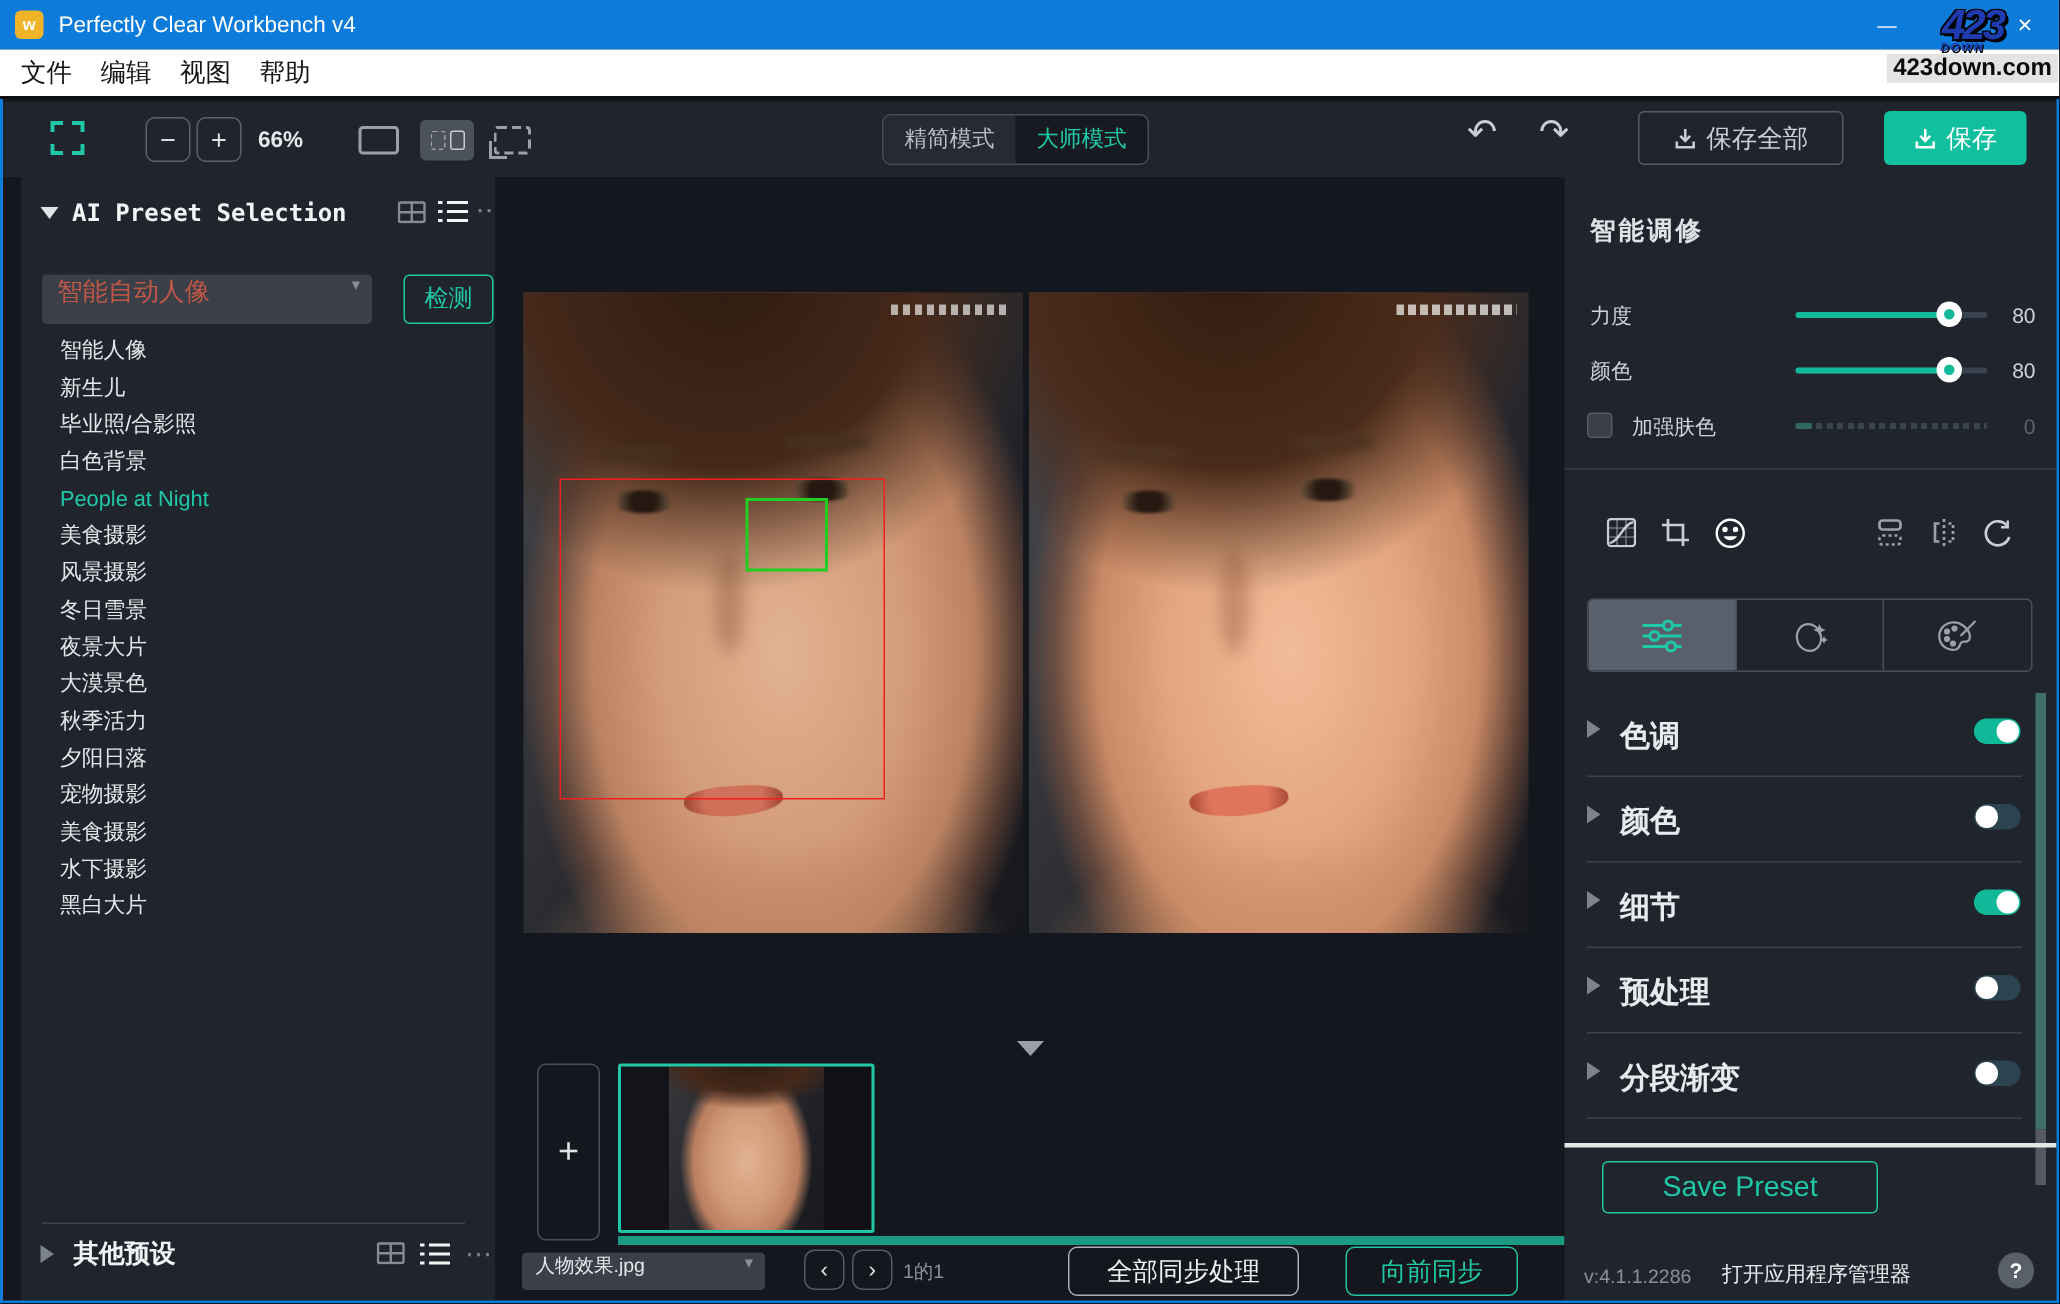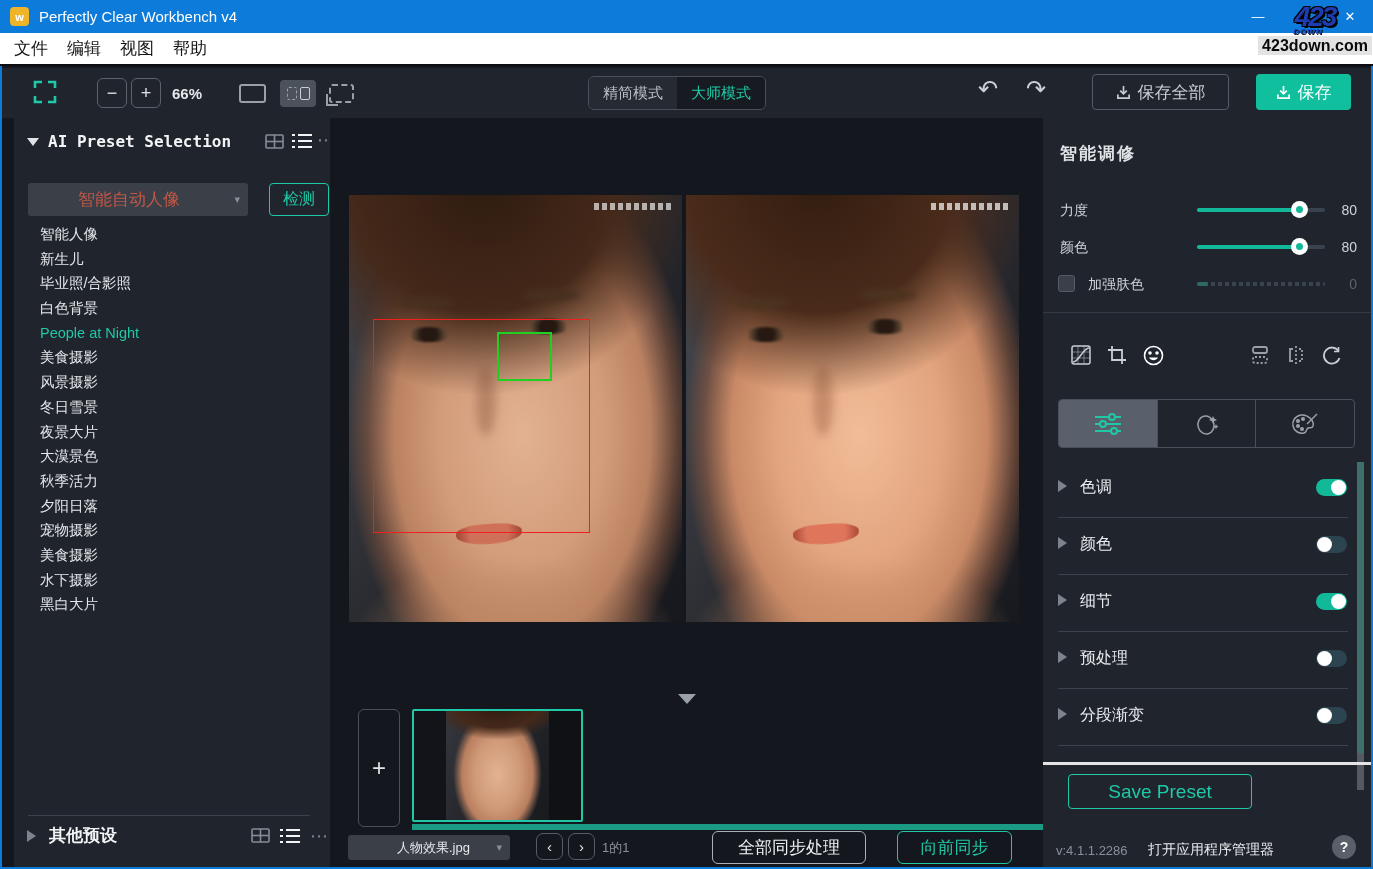--- a/index.html
+++ b/index.html
@@ -67,21 +67,21 @@
   
   .left-panel { position:absolute; left:14px; top:118px; width:328px; height:749px; background:#20242d; }
   .tri-down { width:0; height:0; border-left:6px solid transparent; border-right:6px solid transparent;
               border-top:8px solid #dfe3e6; display:inline-block; }
   .tri-right { width:0; height:0; border-top:6px solid transparent; border-bottom:6px solid transparent;
                border-left:9px solid #7d838c; display:inline-block; }
   .lp-header { position:absolute; left:13px; top:14px; display:flex; align-items:center; gap:9px; }
   .lp-header-label { font-family:"DejaVu Sans Mono",monospace; font-weight:bold; font-size:16px;
                      color:#f2f4f6; letter-spacing:0px; }
   .dropdown { position:absolute; background:#3a3f48; border-radius:3px; display:flex;
-              align-items:center;padding-left:40px; }
+              align-items:flex-start; }
   .dd-arrow { position:absolute; right:8px; color:#8a9099; font-size:11px; }
   .lp-dd { left:14px; top:65px; width:220px; height:33px; }
   .lp-dd-text { padding-left:10px; font-size:17px; color:#c15747; }
   .btn-detect { position:absolute; left:255px; top:65px; width:60px; height:33px;
                 border:1px solid #1fc8a6; border-radius:4px; color:#1fc8a6; font-size:16px;
                 display:flex; align-items:center; justify-content:center; }
   .preset-list { position:absolute; left:0; top:104px; width:328px; }
   .preset { height:24.7px; line-height:24.7px; padding-left:26px; font-size:14.5px; color:#e4e7ea; }
   .preset.active { color:#1fc8a6; }
   .lp-divider { position:absolute; left:14px; top:697px; width:282px; height:1px; background:#3c414b; }
@@ -159,21 +159,21 @@
               border:1px solid #565b65; border-radius:3px; }
   .rp-divider { position:absolute; left:0; width:328px; height:1px; background:#343947; }
   .rp-divider.short { left:15px; width:290px; background:#3c414b; }
   .icon20 { position:absolute; width:22px; height:22px; display:flex; align-items:center; justify-content:center; }
   .tabs { position:absolute; left:15px; top:281px; width:297px; height:49px; border:1px solid #4a505a;
           border-radius:4px; display:flex; overflow:hidden; }
   .tab { flex:1; display:flex; align-items:center; justify-content:center; border-right:1px solid #4a505a; }
   .tab:last-child { border-right:none; }
   .tab.active { background:#59606b; }
   .acc-arrow { position:absolute; left:15px; }
-  .acc-label { position:absolute; left:37px; font-size:16px; font-weight:normal; color:#e8ebee; }
+  .acc-label { position:absolute; left:37px; font-size:20px; font-weight:bold; color:#e8ebee; }
   .toggle { position:absolute; left:273px; width:31px; height:17px; border-radius:9px; }
   .toggle.on { background:#12b998; }
   .toggle.off { background:#2c4350; }
   .toggle .knob { position:absolute; top:1px; width:15px; height:15px; border-radius:50%; background:#fff; }
   .toggle.on .knob { right:1px; }
   .toggle.off .knob { left:1px; }
   .rp-scroll-thumb { position:absolute; left:314px; top:344px; width:7px; height:291px; background:#3e6f6b; }
   .rp-scroll-gray { position:absolute; left:314px; top:635px; width:7px; height:37px; background:#555a62; }
   .rp-bottom { position:absolute; left:0; top:644px; width:328px; height:129px; border-top:3px solid #e5e5e5; }
   .btn-savepreset { position:absolute; left:25px; top:9px; width:184px; height:35px;

